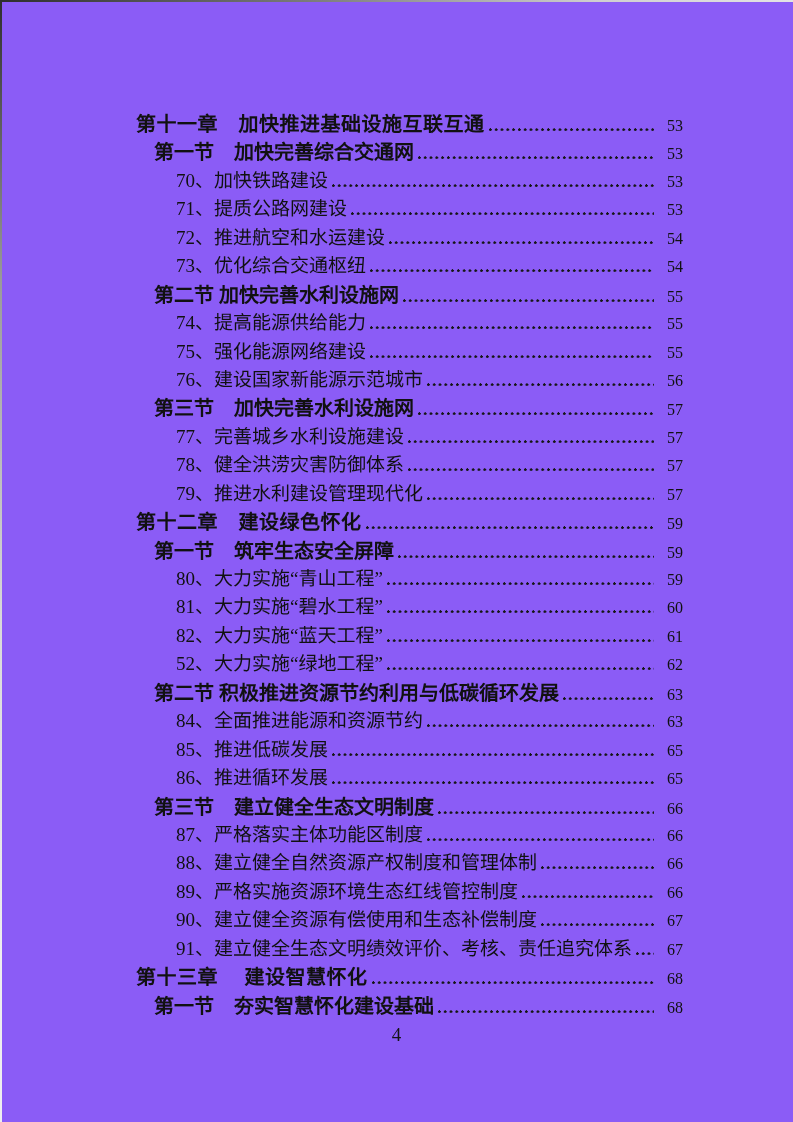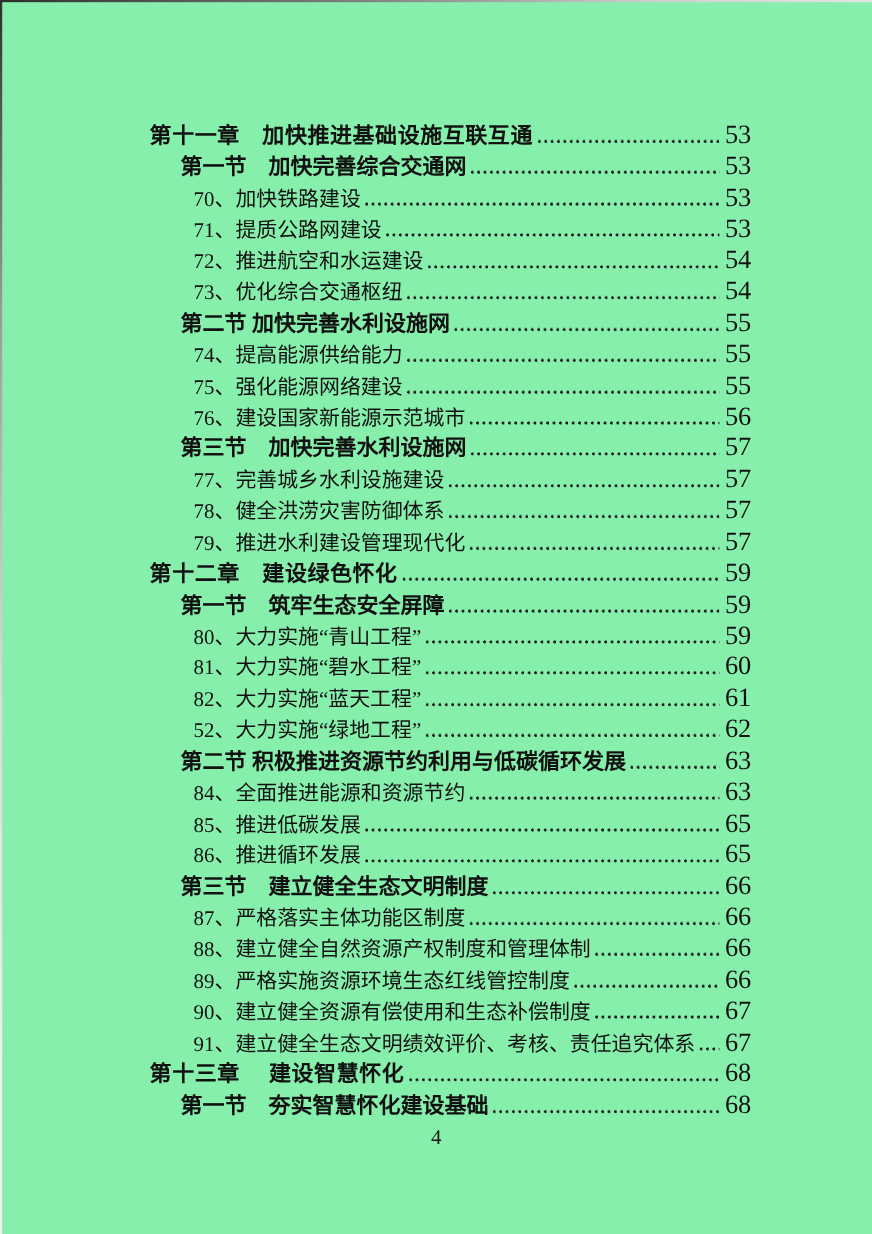--- a/index.html
+++ b/index.html
@@ -6,21 +6,21 @@
     margin: 0;
     padding: 0;
     width: 793px;
     height: 1122px;
     background: #ffffff;
     overflow: hidden;
   }
   .doc-page {
     position: absolute;
     inset: 0;
-    background: #86efac;
+    background: #8b5cf6;
     color: #111111;
     font-family: "Liberation Serif", "DejaVu Serif", serif;
   }
   
   .scan-edge-top {
     position: absolute;
     top: 0; left: 0; right: 0;
     height: 2px;
     background: linear-gradient(to right, #2e2e2e, #7d7d7d 40%, #cfcfcf 75%, #e4e4e4);
   }
@@ -47,41 +47,40 @@
   .lvl-chapter .toc-label {
     font-family: "Liberation Sans", "DejaVu Sans", sans-serif;
     font-weight: 600;
     font-size: 20px;
     letter-spacing: 0.5px;
   }
   .lvl-section { padding-left: 18px; }
   .lvl-section .toc-label {
     font-weight: 700;
     font-size: 20px;
-    margin-left: 10px;
   }
   .lvl-item { padding-left: 40px; }
   .lvl-item .toc-label {
     font-weight: 400;
     font-size: 19px;
   }
   .leader {
     flex: 1 1 auto;
     min-width: 8px;
     height: 3px;
     margin: 0 3px 0 4px;
     background-image: radial-gradient(circle at 1.4px 1.6px, #161616 1.15px, rgba(0,0,0,0) 1.5px);
     background-size: 5.8px 3px;
     background-repeat: repeat-x;
     background-position: left bottom;
   }
   .toc-page {
     font-family: "Liberation Serif", "DejaVu Serif", serif;
     font-weight: 400;
-    font-size: 24px;
+    font-size: 16px;
     min-width: 26px;
     text-align: right;
   }
   .page-footer {
     position: absolute;
     top: 1024px;
     left: 0;
     width: 100%;
     text-align: center;
   }

